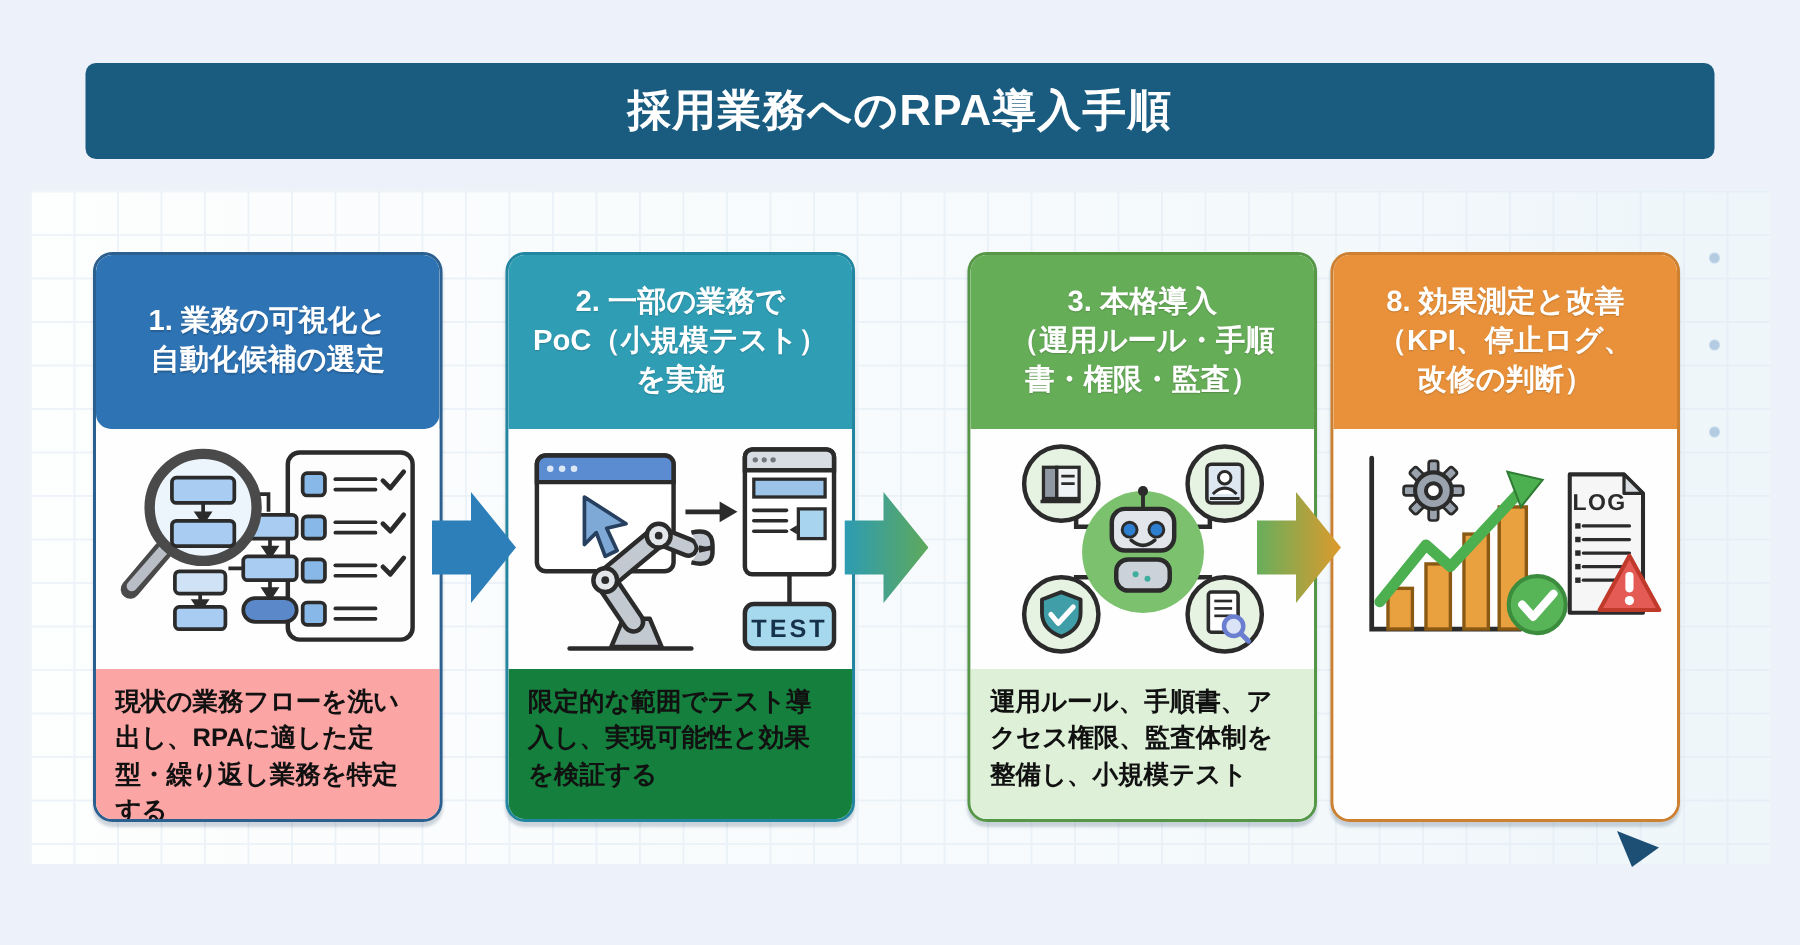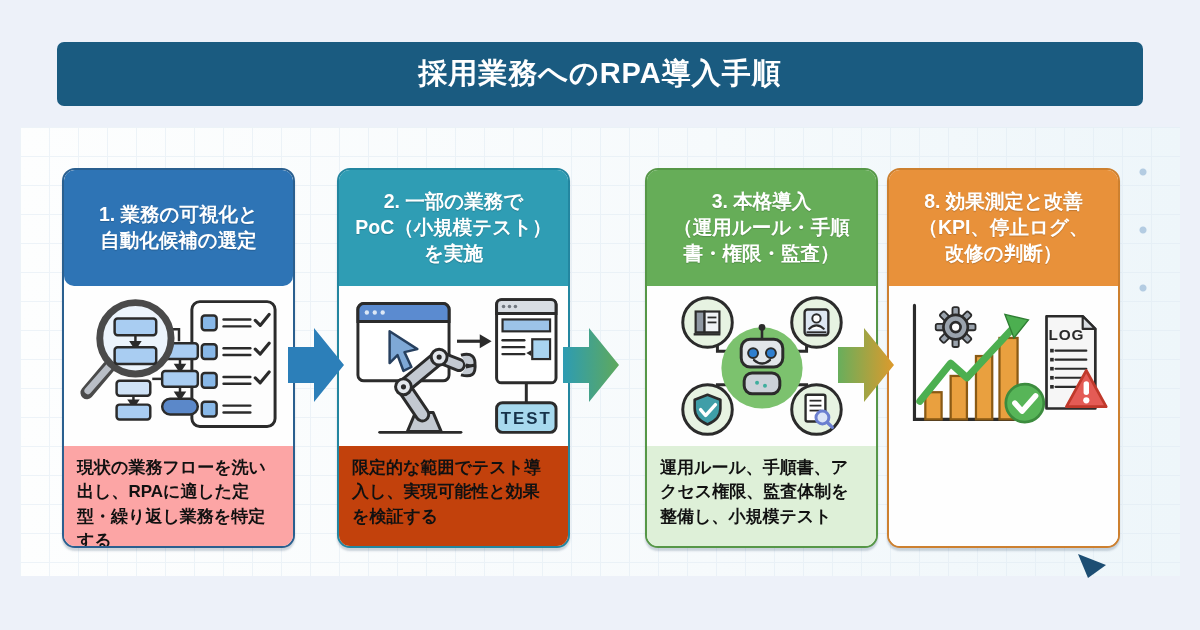--- a/index.html
+++ b/index.html
@@ -206,21 +206,21 @@
         <line x1="90" y1="66" x2="110" y2="74" stroke="#c3c9d1" stroke-width="8"></line>
       </g>
       <circle cx="54" cy="96" r="8" fill="#e3e7ec" stroke="#2b2b2b" stroke-width="3"></circle>
       <circle cx="90" cy="66" r="8" fill="#e3e7ec" stroke="#2b2b2b" stroke-width="3"></circle>
       <circle cx="54" cy="96" r="2.6" fill="#2b2b2b"></circle>
       <circle cx="90" cy="66" r="2.6" fill="#2b2b2b"></circle>
       <path d="M112 64 q16 -4 14 12 l-9 -2" fill="#c3c9d1" stroke="#2b2b2b" stroke-width="3" stroke-linejoin="round"></path>
       <path d="M112 84 q16 4 14 -10 l-9 2" fill="#c3c9d1" stroke="#2b2b2b" stroke-width="3" stroke-linejoin="round"></path>
     </svg>
   </div>
-  <div class="card-desc" style="background-color: #c2410c;">限定的な範囲でテスト導入し、実現可能性と効果を検証する</div>
+  <div class="card-desc" style="background-color: #15803d;">限定的な範囲でテスト導入し、実現可能性と効果を検証する</div>
 </div>
 
 <div class="card card-3" style="border-color: rgb(86, 151, 71); margin-left: 33px;">
   <div class="card-header" style="background-color: rgb(102, 173, 88);">
     <div class="card-title">3. 本格導入
 （運用ルール・手順
 書・権限・監査）</div>
   </div>
   <div class="card-icon">
     <svg viewBox="0 0 210 150" aria-hidden="true">

